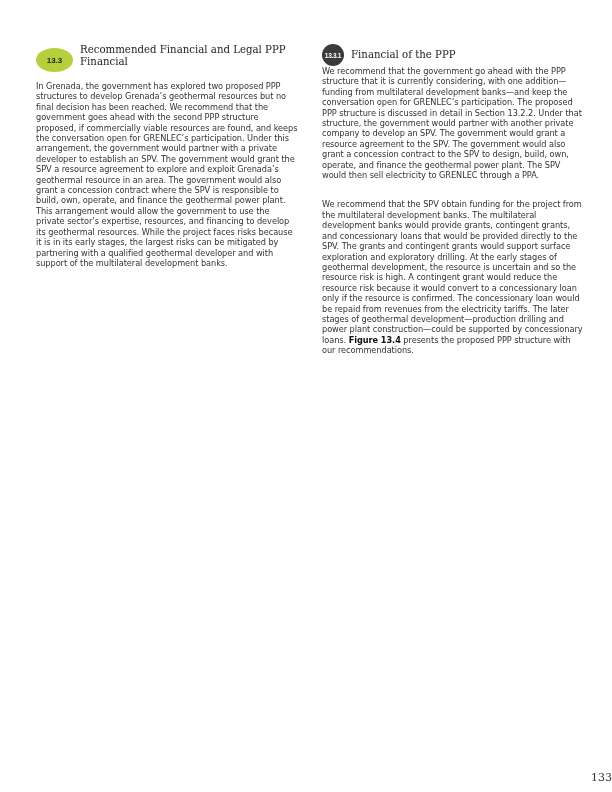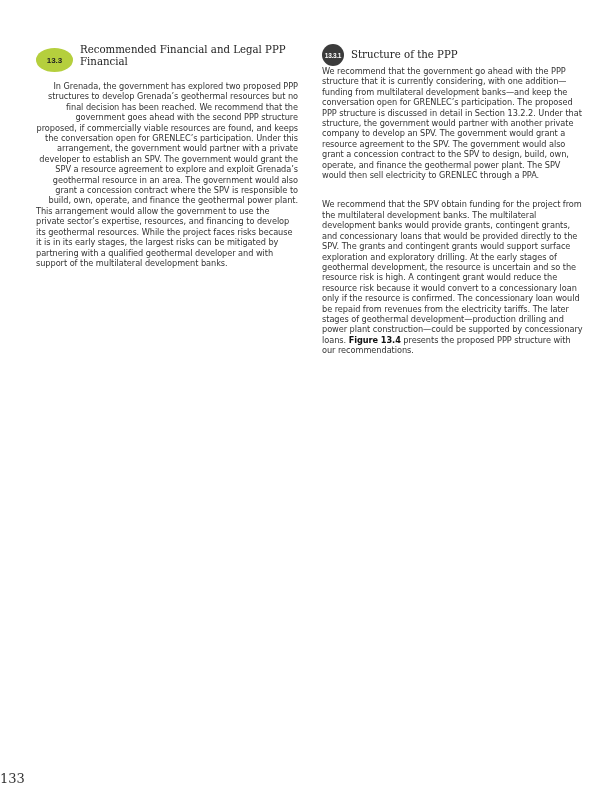--- a/index.html
+++ b/index.html
@@ -21,43 +21,43 @@
       font-family: "DejaVu Serif", serif;
       font-size: 10.2px; line-height: 12px; color: #222;
       margin-left: 7px;
     }
     .col-right .heading-title { margin-top: 5px; }
     .para {
       font-family: "DejaVu Sans", sans-serif;
       font-size: 8.2px; line-height: 10.4px; color: #333;
       margin: 0; letter-spacing: -0.05px;
     }
-    .col-left .para-first { margin-top: 9px; text-align: right; }
+    .col-left .para-first { margin-top: 9px; }
     .col-right .para-first { margin-top: 0; }
     .para-gap { margin-top: 19px; }
     .bold { font-weight: bold; color: #111; }
     .page-num {
-      position: absolute; left: 0; right: 0; top: 771px; text-align: left;
-      font-family: "DejaVu Serif", serif; font-size: 13px; color: #333;
+      position: absolute; left: 0; right: 0; top: 771px; text-align: right;
+      font-family: "DejaVu Serif", serif; font-size: 11px; color: #333;
     }
   </style>
 </head>
 <body>
 
 <div class="col col-left">
   <div class="heading">
     <div class="badge badge-green">13.3</div>
     <div class="heading-title">Recommended Financial and Legal PPP Financial</div>
   </div>
   <p class="para para-first">In Grenada, the government has explored two proposed PPP structures to develop Grenada’s geothermal resources but no final decision has been reached. We recommend that the government goes ahead with the second PPP structure proposed, if commercially viable resources are found, and keeps the conversation open for GRENLEC’s participation. Under this arrangement, the government would partner with a private developer to establish an SPV. The government would grant the SPV a resource agreement to explore and exploit Grenada’s geothermal resource in an area. The government would also grant a concession contract where the SPV is responsible to build, own, operate, and finance the geothermal power plant.</p>
   <p class="para">This arrangement would allow the government to use the private sector’s expertise, resources, and financing to develop its geothermal resources. While the project faces risks because it is in its early stages, the largest risks can be mitigated by partnering with a qualified geothermal developer and with support of the multilateral development banks.</p>
 </div>
 
 <div class="col col-right">
   <div class="heading">
     <div class="badge badge-dark">13.3.1</div>
-    <div class="heading-title">Structure of the PPP</div>
+    <div class="heading-title">Financial of the PPP</div>
   </div>
   <p class="para para-first">We recommend that the government go ahead with the PPP structure that it is currently considering, with one addition—funding from multilateral development banks—and keep the conversation open for GRENLEC’s participation. The proposed PPP structure is discussed in detail in Section 13.2.2. Under that structure, the government would partner with another private company to develop an SPV. The government would grant a resource agreement to the SPV. The government would also grant a concession contract to the SPV to design, build, own, operate, and finance the geothermal power plant. The SPV would then sell electricity to GRENLEC through a PPA.</p>
   <p class="para para-gap"><span>We recommend that the SPV obtain funding for the project from the multilateral development banks. The multilateral development banks would provide grants, contingent grants, and concessionary loans that would be provided directly to the SPV. The grants and contingent grants would support surface exploration and exploratory drilling. At the early stages of geothermal development, the resource is uncertain and so the resource risk is high. A contingent grant would reduce the resource risk because it would convert to a concessionary loan only if the resource is confirmed. The concessionary loan would be repaid from revenues from the electricity tariffs. The later stages of geothermal development—production drilling and power plant construction—could be supported by concessionary loans. </span><span class="bold">Figure 13.4</span><span> presents the proposed PPP structure with our recommendations.</span></p>
 </div>
 
 <div class="page-num">133</div>
 
 </body></html>

